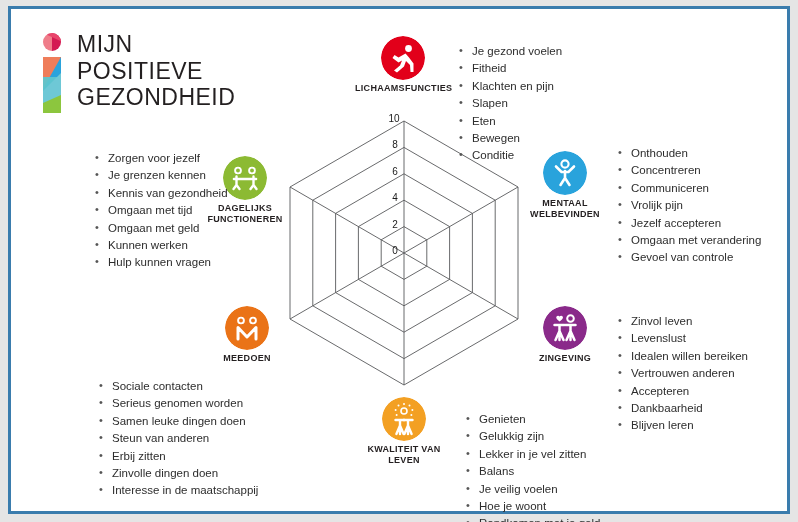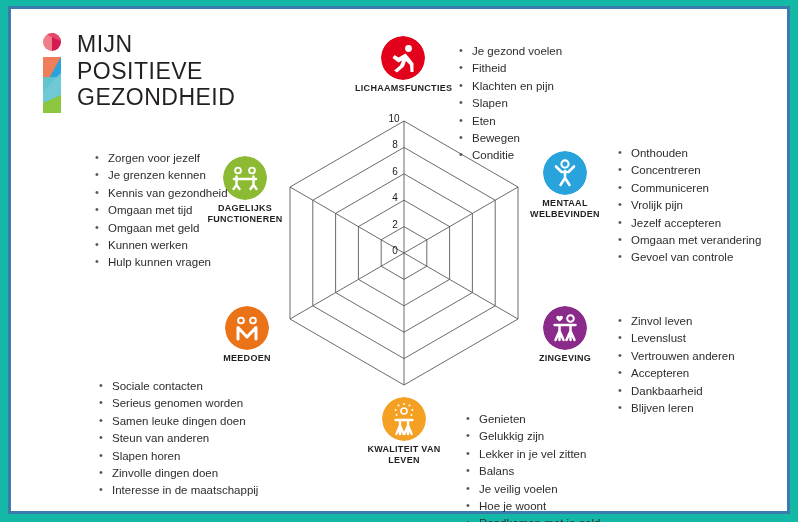--- a/index.html
+++ b/index.html
@@ -7,21 +7,21 @@
     padding: 0;
     background: #ffffff;
   }
   body {
     font-family: "Liberation Sans", sans-serif;
   }
   #page {
     position: relative;
     width: 798px;
     height: 522px;
-    background: #14b8a6;
+    background: #e5e5e5;
     overflow: hidden;
     box-sizing: border-box;
   }
   .frame {
     position: absolute;
     left: 8px;
     top: 6px;
     width: 782px;
     height: 508px;
     border: 3px solid #3a7cad;
@@ -238,20 +238,21 @@
           <path d="M16.6 10.4 c-0.9 -1.1 -2.6 -0.9 -3.2 0.4 c-0.5 1.1 0.2 2.2 1.1 3 l2.1 1.8 l2.1 -1.8 c0.9 -0.8 1.6 -1.9 1.1 -3 c-0.6 -1.3 -2.3 -1.5 -3.2 -0.4 z" fill="#fff"></path>
           <circle cx="27.5" cy="12.5" r="3.3" fill="none" stroke="#fff" stroke-width="2"></circle>
           <path d="M11.5 19 h10 M16.5 19 v15 M16.5 25 l-4 9 M16.5 25 l4 9" fill="none" stroke="#fff" stroke-width="2.5" stroke-linecap="round"></path>
           <path d="M22.5 19 h10 M27.5 19 v15 M27.5 25 l-4 9 M27.5 25 l4 9" fill="none" stroke="#fff" stroke-width="2.5" stroke-linecap="round"></path>
         </svg>
         <div class="icon-caption">ZINGEVING</div>
       </div>
       <ul class="bullets" style="left:605px; top:304px;">
         <li>Zinvol leven</li>
         <li>Levenslust</li>
+        <li>Idealen willen bereiken</li>
         <li>Vertrouwen anderen</li>
         <li>Accepteren</li>
         <li>Dankbaarheid</li>
         <li>Blijven leren</li>
       </ul>
     </div>
 
     <div class="domain">
       <div class="icon-wrap" style="left:345px; top:388px;">
         <svg class="icon-circle" viewBox="0 0 44 44">
@@ -290,21 +291,21 @@
           <circle cx="28" cy="14.5" r="2.9" fill="none" stroke="#fff" stroke-width="1.9"></circle>
           <path d="M13 33 L13 21.5 L22 31 L31 21.5 L31 33" fill="none" stroke="#fff" stroke-width="3" stroke-linecap="round" stroke-linejoin="round"></path>
         </svg>
         <div class="icon-caption">MEEDOEN</div>
       </div>
       <ul class="bullets" style="left:86px; top:369px;">
         <li>Sociale contacten</li>
         <li>Serieus genomen worden</li>
         <li>Samen leuke dingen doen</li>
         <li>Steun van anderen</li>
-        <li>Slapen horen</li>
+        <li>Erbij zitten</li>
         <li>Zinvolle dingen doen</li>
         <li>Interesse in de maatschappij</li>
       </ul>
     </div>
 
     <div class="domain">
       <div class="icon-wrap" style="left:186px; top:147px;">
         <svg class="icon-circle" viewBox="0 0 44 44">
           <circle cx="22" cy="22" r="22" fill="#8cba33"></circle>
           <circle cx="15" cy="14.5" r="2.9" fill="none" stroke="#fff" stroke-width="1.9"></circle>

